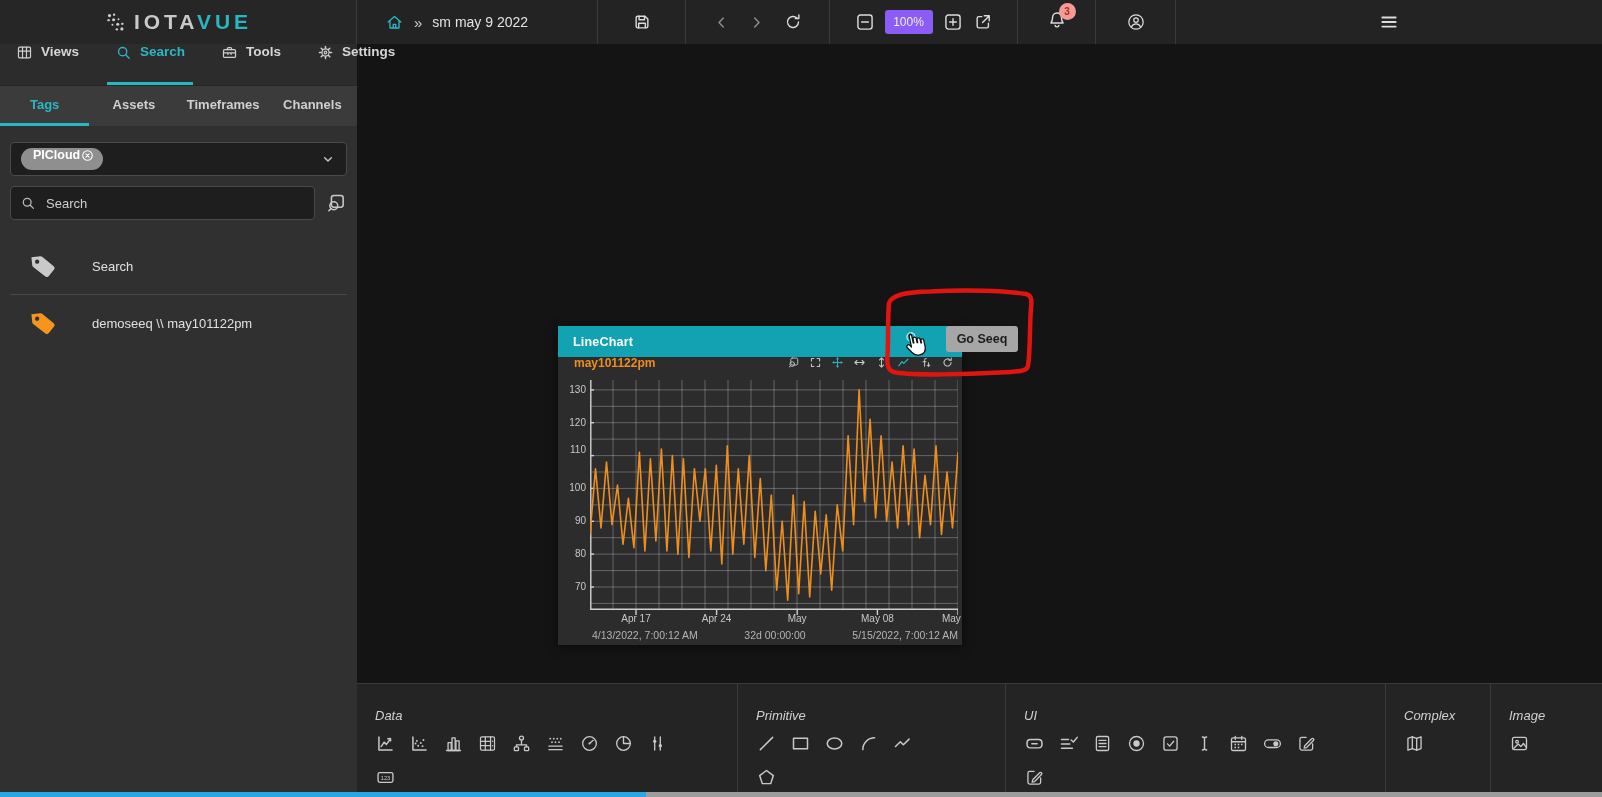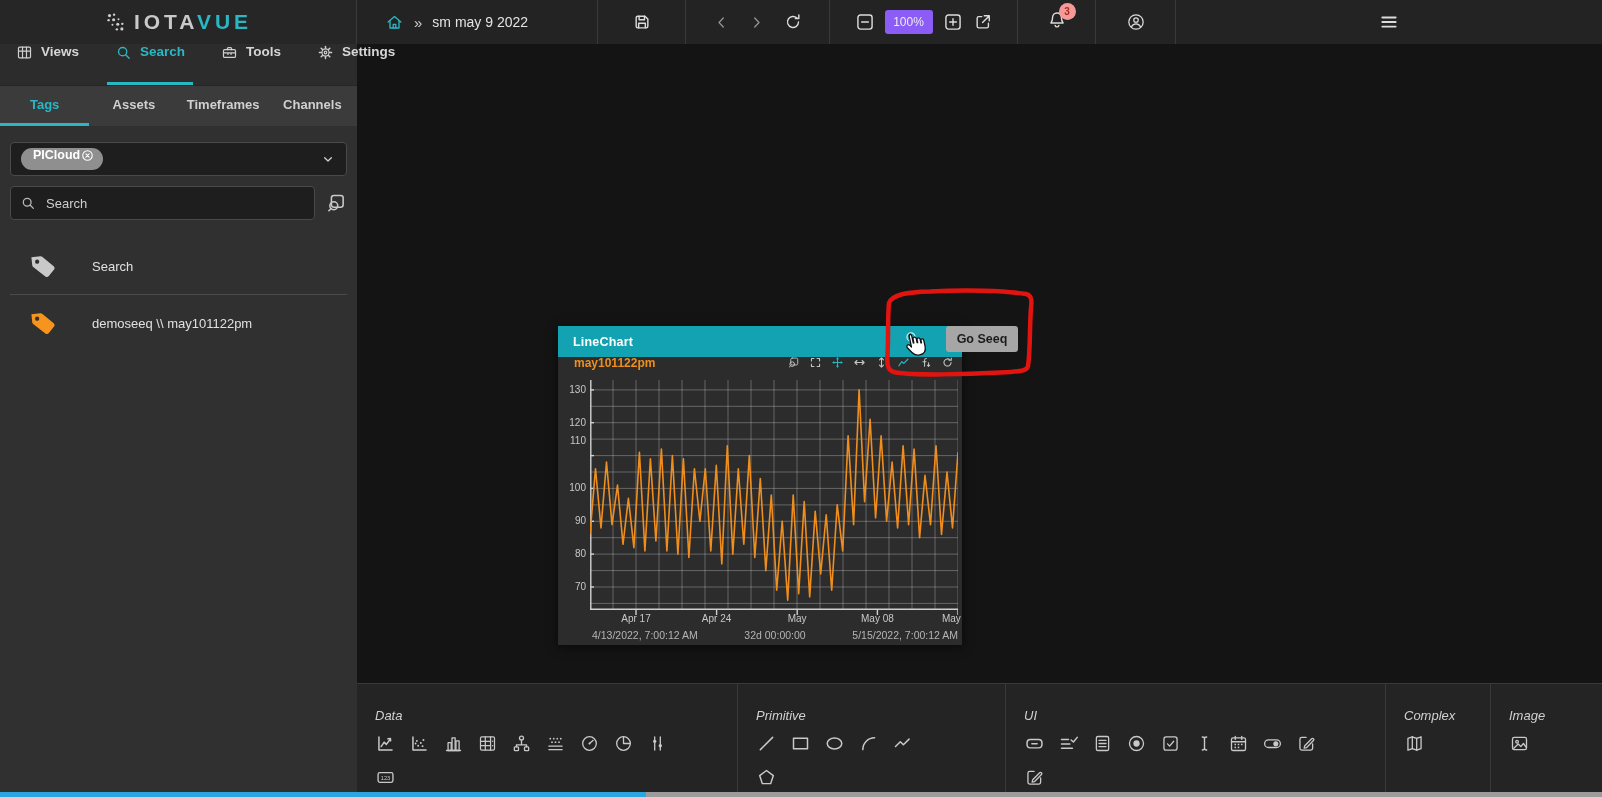--- a/index.html
+++ b/index.html
@@ -420,21 +420,21 @@
         <line x1="0" y1="75.6" x2="4" y2="75.6" class="ax"></line>
         <line x1="0" y1="42.7" x2="4" y2="42.7" class="ax"></line>
         <line x1="0" y1="9.9" x2="4" y2="9.9" class="ax"></line>
         <polyline points="0.0,154.4 5.5,88.7 11.0,147.9 16.5,82.1 22.0,144.6 27.5,105.1 33.0,164.3 38.4,118.3 43.9,167.6 49.4,72.3 54.9,170.9 60.4,78.9 65.9,161.0 71.4,69.0 76.9,170.9 82.4,75.6 87.9,174.1 93.4,78.9 98.9,177.4 104.4,88.7 109.9,141.3 115.3,88.7 120.8,170.9 126.3,85.4 131.8,184.0 137.3,65.7 142.8,174.1 148.3,88.7 153.8,164.3 159.3,75.6 164.8,177.4 170.3,98.6 175.8,190.6 181.3,115.0 186.7,210.3 192.2,141.3 197.7,220.1 203.2,115.0 208.7,213.6 214.2,121.6 219.7,216.9 225.2,131.4 230.7,193.9 236.2,134.7 241.7,210.3 247.2,124.9 252.7,170.9 258.1,55.9 263.6,144.6 269.1,9.9 274.6,121.6 280.1,39.4 285.6,138.0 291.1,55.9 296.6,141.3 302.1,82.1 307.6,147.9 313.1,65.7 318.6,144.6 324.1,69.0 329.6,157.7 335.0,95.3 340.5,144.6 346.0,65.7 351.5,154.4 357.0,92.0 362.5,147.9 368.0,72.3" fill="none" stroke="#ef8e1d" stroke-width="1.6" stroke-linejoin="round"></polyline>
       </svg>
     <div id="ylabels" data-name="y-axis-labels">
         <div class="ylab" data-name="y-axis-tick-label" style="top: 255px;">70</div>
         <div class="ylab" data-name="y-axis-tick-label" style="top: 222.143px;">80</div>
         <div class="ylab" data-name="y-axis-tick-label" style="top: 189.286px;">90</div>
         <div class="ylab" data-name="y-axis-tick-label" style="top: 156.429px;">100</div>
-        <div class="ylab" data-name="y-axis-tick-label" style="top: 109px;">110</div>
+        <div class="ylab" data-name="y-axis-tick-label" style="top: 118px;">110</div>
         <div class="ylab" data-name="y-axis-tick-label" style="top: 90.7143px;">120</div>
         <div class="ylab" data-name="y-axis-tick-label" style="top: 57.8571px;">130</div>
       </div>
     <div id="xlabels" data-name="x-axis-labels">
         <div class="xlab" data-name="x-axis-tick-label" style="left: 78px;">Apr 17</div>
         <div class="xlab" data-name="x-axis-tick-label" style="left: 158.592px;">Apr 24</div>
         <div class="xlab" data-name="x-axis-tick-label" style="left: 239.184px;">May</div>
         <div class="xlab" data-name="x-axis-tick-label" style="left: 319.408px;">May 08</div>
         <div class="xlab" data-name="x-axis-tick-label" style="left: 400px; transform: translateX(-85%);">May</div>
       </div>

